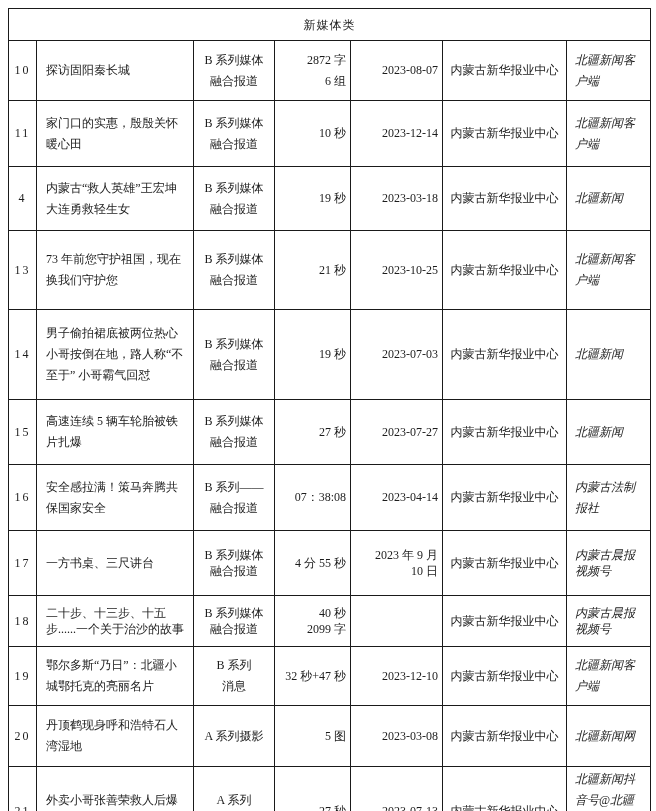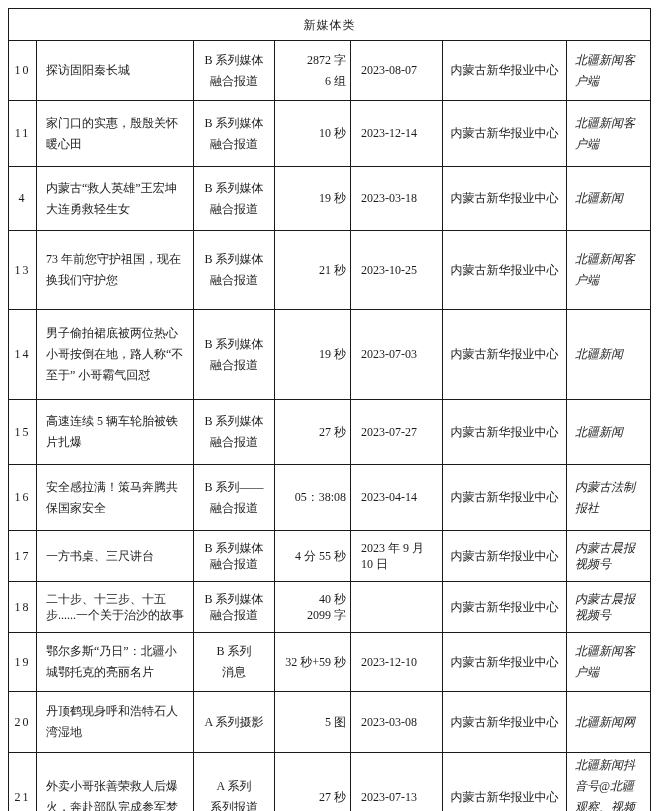--- a/index.html
+++ b/index.html
@@ -38,34 +38,34 @@
   }
   
   .award-table tr:nth-child(1)  { height: 32px; }
   .award-table tr:nth-child(2)  { height: 60px; }
   .award-table tr:nth-child(3)  { height: 66px; padding-left: 36px; }
   .award-table tr:nth-child(4)  { height: 64px; }
   .award-table tr:nth-child(5)  { height: 79px; }
   .award-table tr:nth-child(6)  { height: 90px; }
   .award-table tr:nth-child(7)  { height: 65px; }
   .award-table tr:nth-child(8)  { height: 66px; }
-  .award-table tr:nth-child(9)  { height: 51px; }
+  .award-table tr:nth-child(9)  { height: 65px; }
   .award-table tr:nth-child(10) { height: 51px; }
   .award-table tr:nth-child(11) { height: 59px; }
   .award-table tr:nth-child(12) { height: 61px; }
   .award-table tr:nth-child(13) { height: 84px; }
   
   .award-table tr:nth-child(9) td,
   .award-table tr:nth-child(10) td { line-height: 16px; padding-top: 1px; padding-bottom: 1px; }
 
   .c-no       { text-align: center; letter-spacing: 2px; font-family: Liberation Serif, serif; }
   .c-title    { text-align: left; padding-left: 9px !important; padding-right: 6px !important; }
   .c-series   { text-align: center; }
   .c-qty      { text-align: right; }
-  .c-date     { text-align: left; padding-left: 10px !important; padding-right: 4px !important; }
+  .c-date     { text-align: right; padding-left: 10px !important; padding-right: 4px !important; }
   .c-org      { text-align: center; padding-left: 2px !important; padding-right: 2px !important; }
   .c-platform { text-align: left; padding-left: 8px !important; padding-right: 5px !important; font-style: italic; }
 </style>
 </head>
 <body>
 
 <div class="page">
   <table class="award-table">
     <colgroup>
       <col style="width:28px">
@@ -146,21 +146,21 @@
     <td class="c-date">2023-07-27</td>
     <td class="c-org">内蒙古新华报业中心</td>
     <td class="c-platform">北疆新闻</td>
   </tr>
 
   <tr>
     <td class="c-no">16</td>
     <td class="c-title">安全感拉满！策马奔腾共保国家安全</td>
     <td class="c-series">B 系列——
 融合报道</td>
-    <td class="c-qty">05：38:08</td>
+    <td class="c-qty">07：38:08</td>
     <td class="c-date">2023-04-14</td>
     <td class="c-org">内蒙古新华报业中心</td>
     <td class="c-platform">内蒙古法制报社</td>
   </tr>
 
   <tr>
     <td class="c-no">17</td>
     <td class="c-title">一方书桌、三尺讲台</td>
     <td class="c-series">B 系列媒体
 融合报道</td>
@@ -181,21 +181,21 @@
     <td class="c-date"></td>
     <td class="c-org">内蒙古新华报业中心</td>
     <td class="c-platform">内蒙古晨报视频号</td>
   </tr>
 
   <tr>
     <td class="c-no">19</td>
     <td class="c-title">鄂尔多斯“乃日”：北疆小城鄂托克的亮丽名片</td>
     <td class="c-series">B 系列
 消息</td>
-    <td class="c-qty">32 秒+59 秒</td>
+    <td class="c-qty">32 秒+47 秒</td>
     <td class="c-date">2023-12-10</td>
     <td class="c-org">内蒙古新华报业中心</td>
     <td class="c-platform">北疆新闻客户端</td>
   </tr>
 
   <tr>
     <td class="c-no">20</td>
     <td class="c-title">丹顶鹤现身呼和浩特石人湾湿地</td>
     <td class="c-series">A 系列摄影</td>
     <td class="c-qty">5 图</td>

